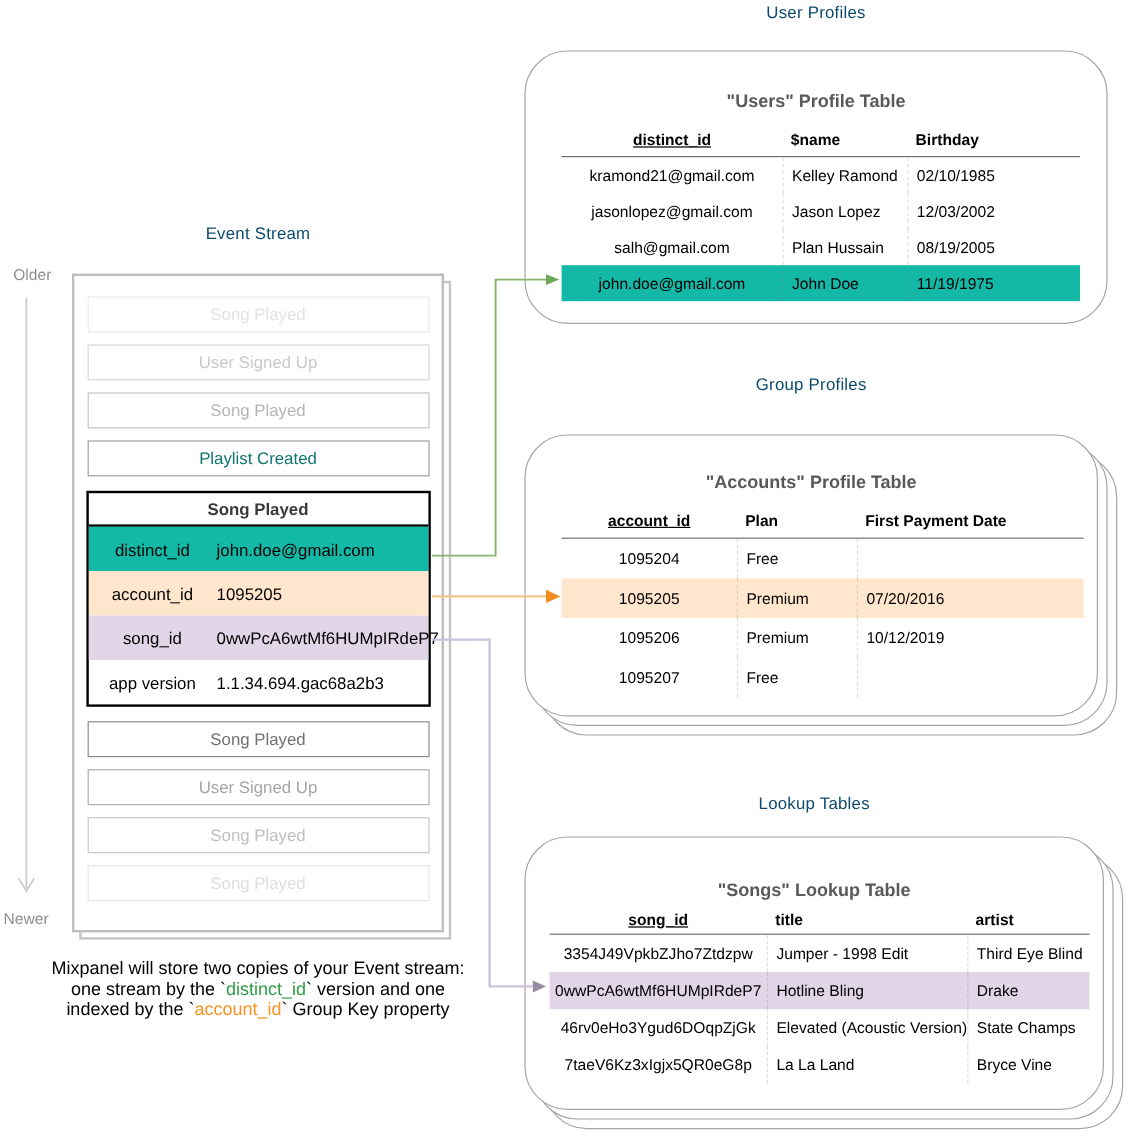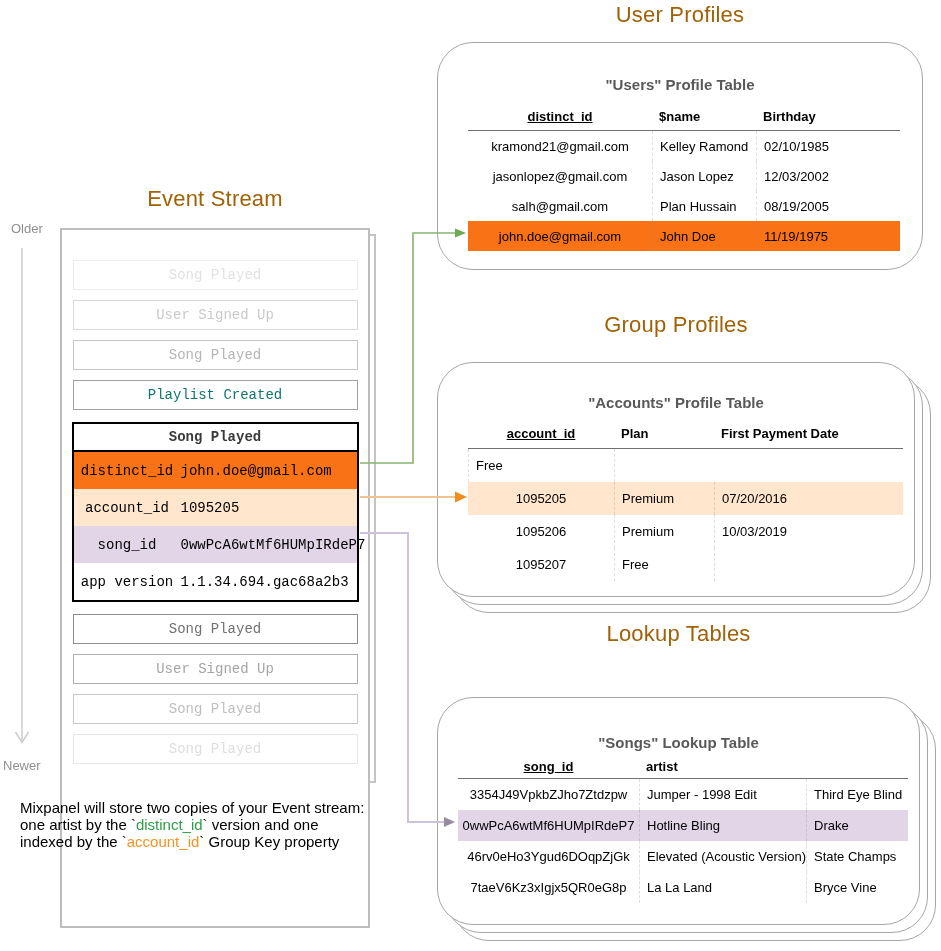--- a/index.html
+++ b/index.html
@@ -1,41 +1,41 @@
 <!DOCTYPE html>
 <html><head>
 <meta charset="utf-8">
 <style>
   html,body{margin:0;padding:0;background:#fff;}
   body{font-family:"Liberation Sans","DejaVu Sans",sans-serif;}
   #canvas{position:relative;width:941px;height:951px;background:#fff;overflow:hidden;}
 
-  .sec-title{position:absolute;font-size:22px;color:#a16207;text-align:center;letter-spacing:.2px;}
+  .sec-title{position:absolute;font-size:14px;color:#0c4a6e;text-align:center;letter-spacing:.2px;}
 
   
   .estream-layer{position:absolute;left:66px;top:234px;width:310px;height:549px;
     border:2px solid #c4c4c4;background:#fff;box-sizing:border-box;}
-  .estream-main{position:absolute;left:60px;top:228px;width:310px;height:700px;
-    border:2px solid #bdbdbd;background:#fff;box-sizing:border-box;padding-top:30px;font-family:Liberation Mono, monospace;}
+  .estream-main{position:absolute;left:60px;top:228px;width:310px;height:549px;
+    border:2px solid #bdbdbd;background:#fff;box-sizing:border-box;padding-top:17px;}
   .evt{width:285px;height:30px;margin:0 auto 10px;box-sizing:border-box;border:1px solid #ccc;
     display:flex;align-items:center;justify-content:center;font-size:14px;background:#fff;}
   .ecard{width:287px;margin:12px auto;border:2px solid #000;box-sizing:border-box;background:#fff;}
   .ecard-h{height:26px;border-bottom:2px solid #000;display:flex;align-items:center;justify-content:center;
     font-weight:bold;font-size:14px;color:#3a3a3a;}
   .prow{height:37px;display:flex;align-items:center;}
   .prow .pk{width:107px;text-align:center;font-size:14px;color:#000;flex:none;}
   .prow .pv{font-size:14px;color:#000;}
-  .bg-green{background:#f97316;}
+  .bg-green{background:#14b8a6;}
   .bg-orange{background:#ffe6cc;}
   .bg-purple{background:#e1d5e7;}
 
   .tl-label{position:absolute;font-size:13px;color:#8f8f8f;}
 
   
-  .caption{position:absolute;left:20px;top:799px;width:390px;
+  .caption{position:absolute;left:20px;top:799px;width:390px;text-align:center;
     font-size:15px;line-height:17px;color:#000;}
   .code-green{color:#2d9e46;}
   .code-orange{color:#f59322;}
 
   
   .card{position:absolute;background:#fff;border:1.5px solid #a6a6a6;border-radius:36px;box-sizing:border-box;}
 
   .tbl-title{position:absolute;left:0;width:100%;text-align:center;font-weight:bold;font-size:15px;color:#595959;}
 
   .tbl{position:absolute;}
@@ -58,21 +58,21 @@
   .overlay{position:absolute;left:0;top:0;pointer-events:none;}
 </style>
 </head>
 <body>
 
 <div id="canvas">
 
   <div class="sec-title" style="left:60px;top:186px;width:310px;">Event Stream</div>
   <div class="sec-title" style="left:437px;top:2px;width:486px;">User Profiles</div>
   <div class="sec-title" style="left:437px;top:312px;width:478px;">Group Profiles</div>
-  <div class="sec-title" style="left:437px;top:621px;width:483px;">Lookup Tables</div>
+  <div class="sec-title" style="left:437px;top:661px;width:483px;">Lookup Tables</div>
 
   <div class="tl-label" style="left:11px;top:221px;">Older</div>
   <div class="tl-label" style="left:3px;top:758px;">Newer</div>
 
   <div class="estream-layer"></div>
   <div class="estream-main">
     <div class="evt" style="border-color:#ececec;color:#e2e2e2;">Song Played</div>
     <div class="evt" style="border-color:#d8d8d8;color:#c9c9c9;">User Signed Up</div>
     <div class="evt" style="border-color:#c6c6c6;color:#b5b5b5;">Song Played</div>
     <div class="evt" style="border-color:#a0a0a0;color:#0f766e;">Playlist Created</div>
@@ -98,21 +98,21 @@
     </div>
 
     <div class="evt" style="border-color:#8c8c8c;color:#717171;">Song Played</div>
     <div class="evt" style="border-color:#aeaeae;color:#a5a5a5;">User Signed Up</div>
     <div class="evt" style="border-color:#c8c8c8;color:#bfbfbf;">Song Played</div>
     <div class="evt" style="border-color:#e6e6e6;color:#dedede;">Song Played</div>
   </div>
 
   <div class="caption">
     <span>Mixpanel will store two copies of your Event stream:</span><br>
-    <span>one artist by the `</span><span class="code-green">distinct_id</span><span>` version and one</span><br>
+    <span>one stream by the `</span><span class="code-green">distinct_id</span><span>` version and one</span><br>
     <span>indexed by the `</span><span class="code-orange">account_id</span><span>` Group Key property</span>
   </div>
 
   <div class="card" style="left:437px;top:42px;width:486px;height:228px;">
     <div class="tbl-title" style="top:33px;">"Users" Profile Table</div>
     <div class="tbl u-tbl" style="left:30px;top:60px;width:432px;">
       <div class="trow thead u-cols">
         <div class="c key">distinct_id</div>
         <div class="c">$name</div>
         <div class="c">Birthday</div>
@@ -144,48 +144,50 @@
   <div class="card" style="left:445px;top:370px;width:478px;height:235px;"></div>
   <div class="card" style="left:437px;top:362px;width:478px;height:235px;">
     <div class="tbl-title" style="top:31px;">"Accounts" Profile Table</div>
     <div class="tbl a-tbl" style="left:30px;top:56px;width:435px;">
       <div class="trow thead a-cols">
         <div class="c key">account_id</div>
         <div class="c">Plan</div>
         <div class="c">First Payment Date</div>
       </div>
       <div class="trow a-cols">
+        <div class="c key idv">1095204</div>
         <div class="c sep">Free</div>
         <div class="c sep"></div>
       </div>
       <div class="trow a-cols bg-orange">
         <div class="c key idv">1095205</div>
         <div class="c sep">Premium</div>
         <div class="c sep">07/20/2016</div>
       </div>
       <div class="trow a-cols">
         <div class="c key idv">1095206</div>
         <div class="c sep">Premium</div>
-        <div class="c sep">10/03/2019</div>
+        <div class="c sep">10/12/2019</div>
       </div>
       <div class="trow a-cols">
         <div class="c key idv">1095207</div>
         <div class="c sep">Free</div>
         <div class="c sep"></div>
       </div>
     </div>
   </div>
 
   <div class="card" style="left:453px;top:713px;width:483px;height:228px;"></div>
   <div class="card" style="left:445px;top:705px;width:483px;height:228px;"></div>
   <div class="card" style="left:437px;top:697px;width:483px;height:228px;">
     <div class="tbl-title" style="top:36px;">"Songs" Lookup Table</div>
     <div class="tbl s-tbl" style="left:20px;top:56px;width:450px;">
       <div class="trow thead s-cols">
         <div class="c key">song_id</div>
+        <div class="c">title</div>
         <div class="c">artist</div>
       </div>
       <div class="trow s-cols">
         <div class="c key idv">3354J49VpkbZJho7Ztdzpw</div>
         <div class="c sep">Jumper - 1998 Edit</div>
         <div class="c sep">Third Eye Blind</div>
       </div>
       <div class="trow s-cols bg-purple">
         <div class="c key idv">0wwPcA6wtMf6HUMpIRdeP7</div>
         <div class="c sep">Hotline Bling</div>

